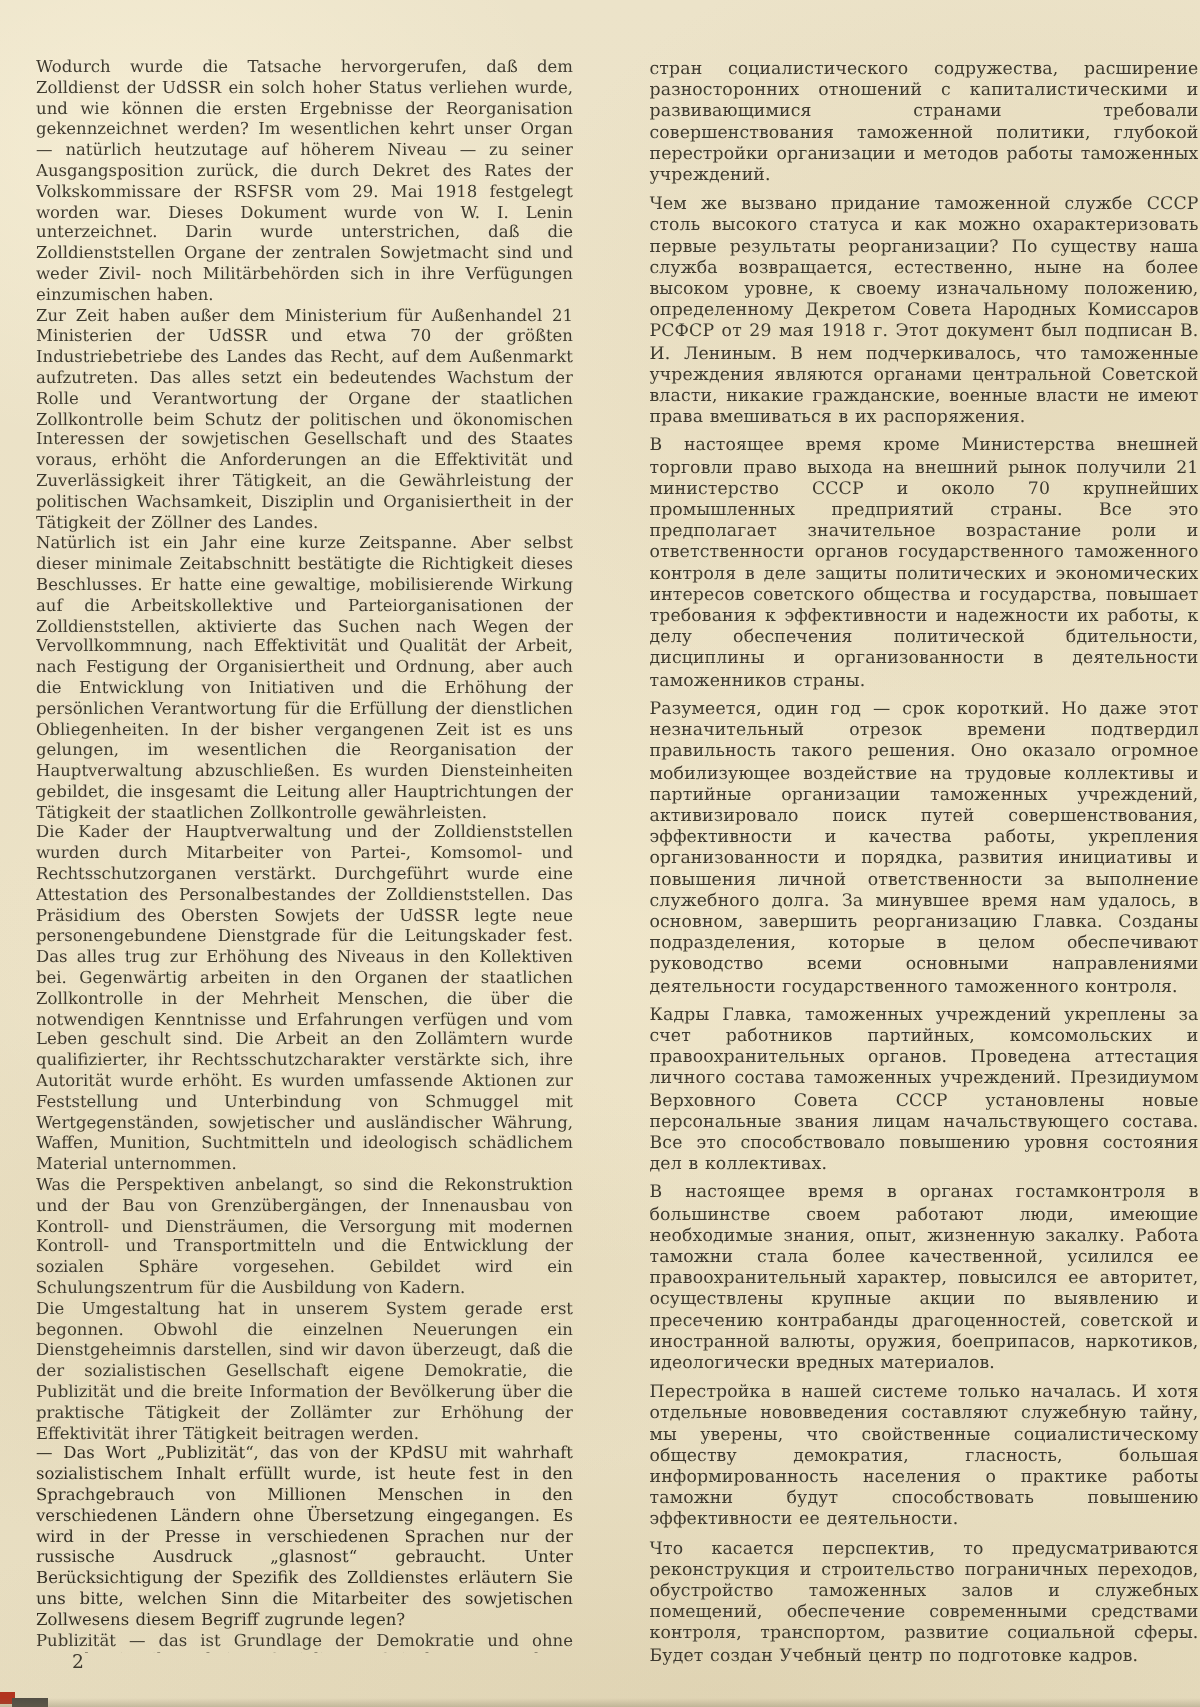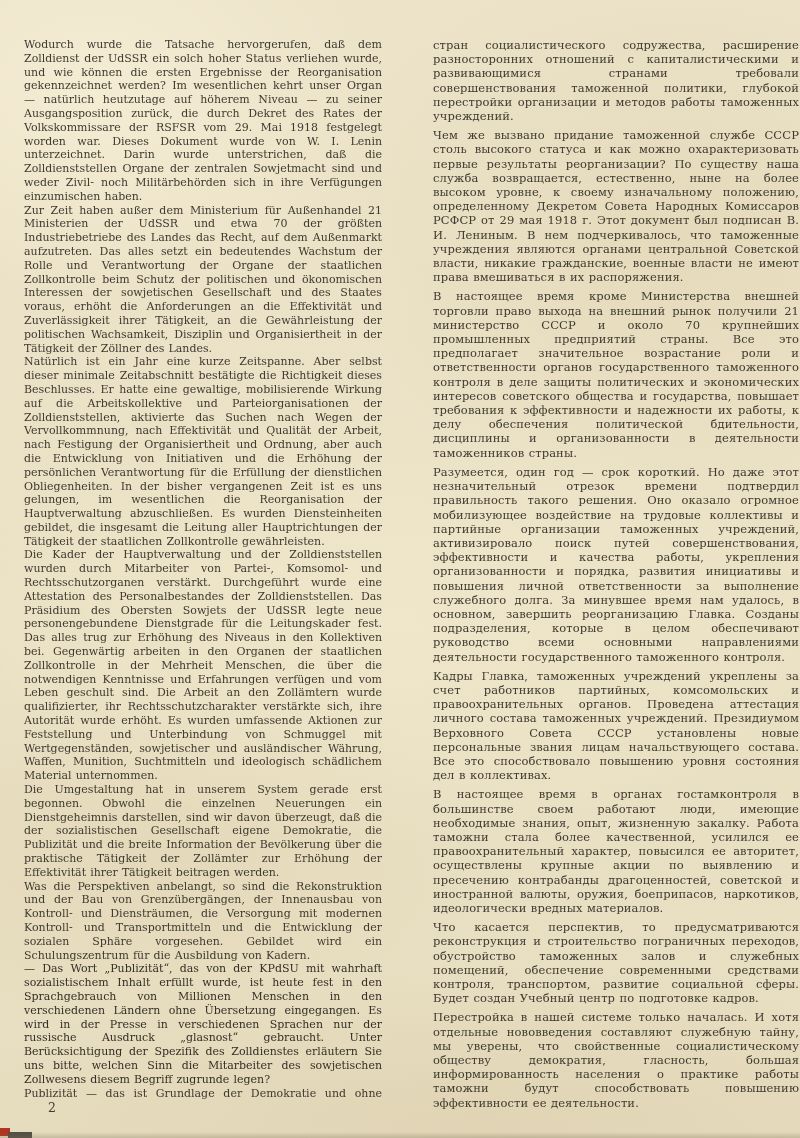--- a/index.html
+++ b/index.html
@@ -87,35 +87,35 @@
   }
 </style>
 </head>
 <body>
 
 <div class="column col-left" lang="de">
   <p>Wodurch wurde die Tatsache hervorgerufen, daß dem Zolldienst der UdSSR ein solch hoher Status verliehen wurde, und wie können die ersten Ergebnisse der Reorganisation gekennzeichnet werden? Im wesentlichen kehrt unser Organ — natürlich heutzutage auf höherem Niveau — zu seiner Ausgangsposition zurück, die durch Dekret des Rates der Volkskommissare der RSFSR vom 29. Mai 1918 festgelegt worden war. Dieses Dokument wurde von W. I. Lenin unterzeichnet. Darin wurde unterstrichen, daß die Zolldienststellen Organe der zentralen Sowjetmacht sind und weder Zivil- noch Militärbehörden sich in ihre Verfügungen einzumischen haben.</p>
   <p>Zur Zeit haben außer dem Ministerium für Außenhandel 21 Ministerien der UdSSR und etwa 70 der größten Industriebetriebe des Landes das Recht, auf dem Außenmarkt aufzutreten. Das alles setzt ein bedeutendes Wachstum der Rolle und Verantwortung der Organe der staatlichen Zollkontrolle beim Schutz der politischen und ökonomischen Interessen der sowjetischen Gesellschaft und des Staates voraus, erhöht die Anforderungen an die Effektivität und Zuverlässigkeit ihrer Tätigkeit, an die Gewährleistung der politischen Wachsamkeit, Disziplin und Organisiertheit in der Tätigkeit der Zöllner des Landes.</p>
   <p>Natürlich ist ein Jahr eine kurze Zeitspanne. Aber selbst dieser minimale Zeitabschnitt bestätigte die Richtigkeit dieses Beschlusses. Er hatte eine gewaltige, mobilisierende Wirkung auf die Arbeitskollektive und Parteiorganisationen der Zolldienststellen, aktivierte das Suchen nach Wegen der Vervollkommnung, nach Effektivität und Qualität der Arbeit, nach Festigung der Organisiertheit und Ordnung, aber auch die Entwicklung von Initiativen und die Erhöhung der persönlichen Verantwortung für die Erfüllung der dienstlichen Obliegenheiten. In der bisher vergangenen Zeit ist es uns gelungen, im wesentlichen die Reorganisation der Hauptverwaltung abzuschließen. Es wurden Diensteinheiten gebildet, die insgesamt die Leitung aller Hauptrichtungen der Tätigkeit der staatlichen Zollkontrolle gewährleisten.</p>
   <p>Die Kader der Hauptverwaltung und der Zolldienststellen wurden durch Mitarbeiter von Partei-, Komsomol- und Rechtsschutzorganen verstärkt. Durchgeführt wurde eine Attestation des Personalbestandes der Zolldienststellen. Das Präsidium des Obersten Sowjets der UdSSR legte neue personengebundene Dienstgrade für die Leitungskader fest. Das alles trug zur Erhöhung des Niveaus in den Kollektiven bei. Gegenwärtig arbeiten in den Organen der staatlichen Zollkontrolle in der Mehrheit Menschen, die über die notwendigen Kenntnisse und Erfahrungen verfügen und vom Leben geschult sind. Die Arbeit an den Zollämtern wurde qualifizierter, ihr Rechtsschutzcharakter verstärkte sich, ihre Autorität wurde erhöht. Es wurden umfassende Aktionen zur Feststellung und Unterbindung von Schmuggel mit Wertgegenständen, sowjetischer und ausländischer Währung, Waffen, Munition, Suchtmitteln und ideologisch schädlichem Material unternommen.</p>
+  <p>Was die Perspektiven anbelangt, so sind die Rekonstruktion und der Bau von Grenzübergängen, der Innenausbau von Kontroll- und Diensträumen, die Versorgung mit modernen Kontroll- und Transportmitteln und die Entwicklung der sozialen Sphäre vorgesehen. Gebildet wird ein Schulungszentrum für die Ausbildung von Kadern.</p>
   <p>Die Umgestaltung hat in unserem System gerade erst begonnen. Obwohl die einzelnen Neuerungen ein Dienstgeheimnis darstellen, sind wir davon überzeugt, daß die der sozialistischen Gesellschaft eigene Demokratie, die Publizität und die breite Information der Bevölkerung über die praktische Tätigkeit der Zollämter zur Erhöhung der Effektivität ihrer Tätigkeit beitragen werden.</p>
-  <p>Was die Perspektiven anbelangt, so sind die Rekonstruktion und der Bau von Grenzübergängen, der Innenausbau von Kontroll- und Diensträumen, die Versorgung mit modernen Kontroll- und Transportmitteln und die Entwicklung der sozialen Sphäre vorgesehen. Gebildet wird ein Schulungszentrum für die Ausbildung von Kadern.</p>
   <p class="bold-q gap-before">— Das Wort „Publizität“, das von der KPdSU mit wahrhaft sozialistischem Inhalt erfüllt wurde, ist heute fest in den Sprachgebrauch von Millionen Menschen in den verschiedenen Ländern ohne Übersetzung eingegangen. Es wird in der Presse in verschiedenen Sprachen nur der russische Ausdruck „glasnost“ gebraucht. Unter Berücksichtigung der Spezifik des Zolldienstes erläutern Sie uns bitte, welchen Sinn die Mitarbeiter des sowjetischen Zollwesens diesem Begriff zugrunde legen?</p>
   <p>Publizität — das ist Grundlage der Demokratie und ohne Demokratie gibt es keinen Sozialismus. Seit den ersten Jahren der Sowjetmacht haben sich unsere Rechtsschutzorgane gerade</p>
 </div>
 
 <div class="column col-right" lang="ru">
   <p>стран социалистического содружества, расширение разносторонних отношений с капиталистическими и развивающимися странами требовали совершенствования таможенной политики, глубокой перестройки организации и методов работы таможенных учреждений.</p>
   <p>Чем же вызвано придание таможенной службе СССР столь высокого статуса и как можно охарактеризовать первые результаты реорганизации? По существу наша служба возвращается, естественно, ныне на более высоком уровне, к своему изначальному положению, определенному Декретом Совета Народных Комиссаров РСФСР от 29 мая 1918 г. Этот документ был подписан В. И. Лениным. В нем подчеркивалось, что таможенные учреждения являются органами центральной Советской власти, никакие гражданские, военные власти не имеют права вмешиваться в их распоряжения.</p>
   <p>В настоящее время кроме Министерства внешней торговли право выхода на внешний рынок получили 21 министерство СССР и около 70 крупнейших промышленных предприятий страны. Все это предполагает значительное возрастание роли и ответственности органов государственного таможенного контроля в деле защиты политических и экономических интересов советского общества и государства, повышает требования к эффективности и надежности их работы, к делу обеспечения политической бдительности, дисциплины и организованности в деятельности таможенников страны.</p>
   <p>Разумеется, один год — срок короткий. Но даже этот незначительный отрезок времени подтвердил правильность такого решения. Оно оказало огромное мобилизующее воздействие на трудовые коллективы и партийные организации таможенных учреждений, активизировало поиск путей совершенствования, эффективности и качества работы, укрепления организованности и порядка, развития инициативы и повышения личной ответственности за выполнение служебного долга. За минувшее время нам удалось, в основном, завершить реорганизацию Главка. Созданы подразделения, которые в целом обеспечивают руководство всеми основными направлениями деятельности государственного таможенного контроля.</p>
   <p>Кадры Главка, таможенных учреждений укреплены за счет работников партийных, комсомольских и правоохранительных органов. Проведена аттестация личного состава таможенных учреждений. Президиумом Верховного Совета СССР установлены новые персональные звания лицам начальствующего состава. Все это способствовало повышению уровня состояния дел в коллективах.</p>
   <p>В настоящее время в органах гостамконтроля в большинстве своем работают люди, имеющие необходимые знания, опыт, жизненную закалку. Работа таможни стала более качественной, усилился ее правоохранительный характер, повысился ее авторитет, осуществлены крупные акции по выявлению и пресечению контрабанды драгоценностей, советской и иностранной валюты, оружия, боеприпасов, наркотиков, идеологически вредных материалов.</p>
+  <p>Перестройка в нашей системе только началась. И хотя отдельные нововведения составляют служебную тайну, мы уверены, что свойственные социалистическому обществу демократия, гласность, большая информированность населения о практике работы таможни будут способствовать повышению эффективности ее деятельности.</p>
   <p>Что касается перспектив, то предусматриваются реконструкция и строительство пограничных переходов, обустройство таможенных залов и служебных помещений, обеспечение современными средствами контроля, транспортом, развитие социальной сферы. Будет создан Учебный центр по подготовке кадров.</p>
-  <p>Перестройка в нашей системе только началась. И хотя отдельные нововведения составляют служебную тайну, мы уверены, что свойственные социалистическому обществу демократия, гласность, большая информированность населения о практике работы таможни будут способствовать повышению эффективности ее деятельности.</p>
 
 </div>
 
 <div class="page-number">2</div>
 
 <div class="corner-red-mark"></div>
 <div class="corner-dark-mark"></div>
 <div class="bottom-shade"></div>
 
 </body></html>

